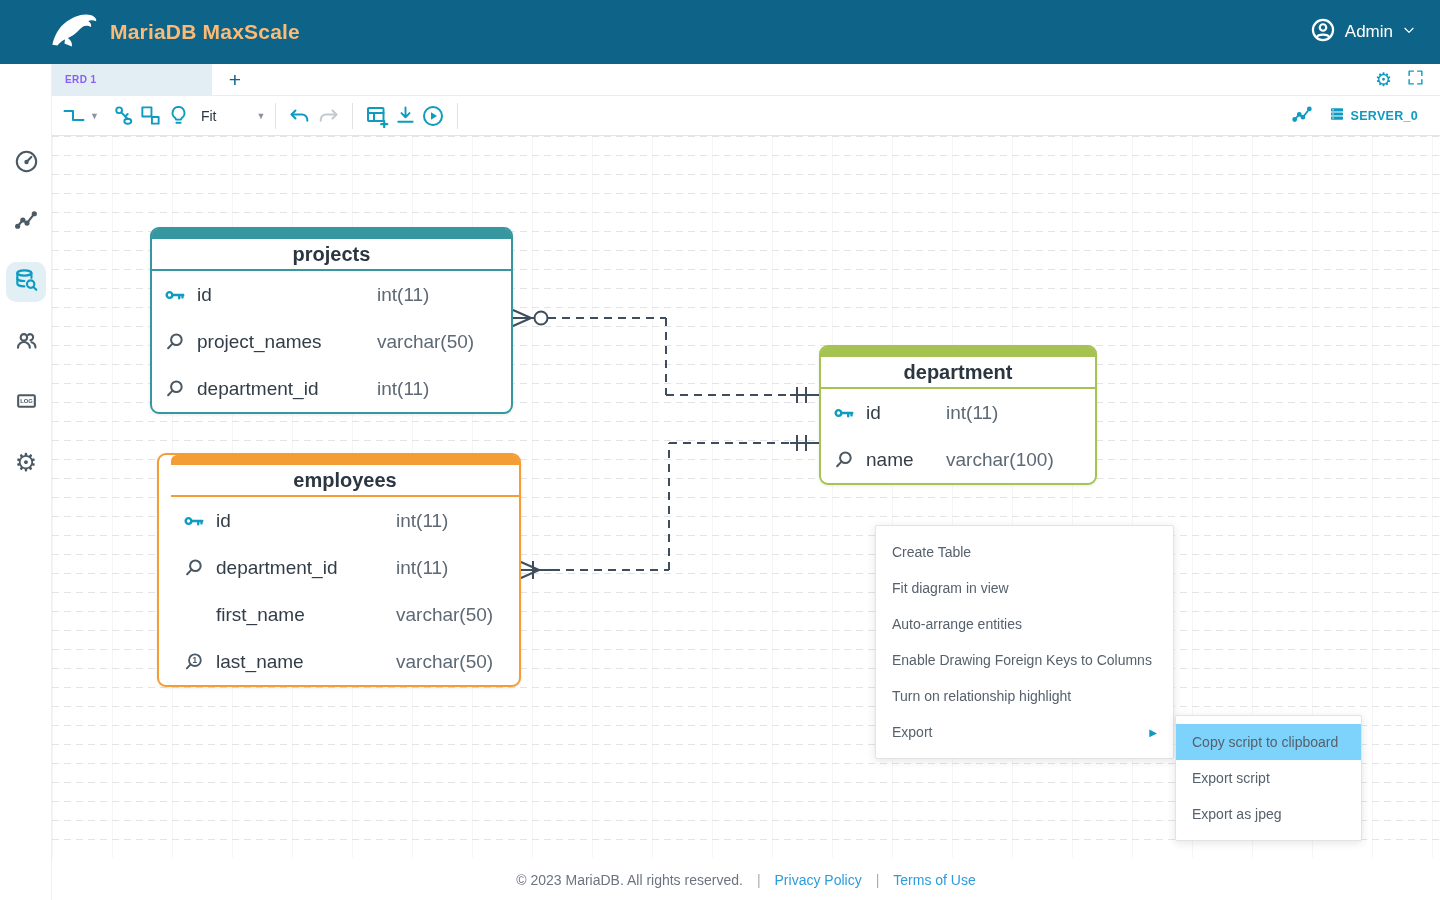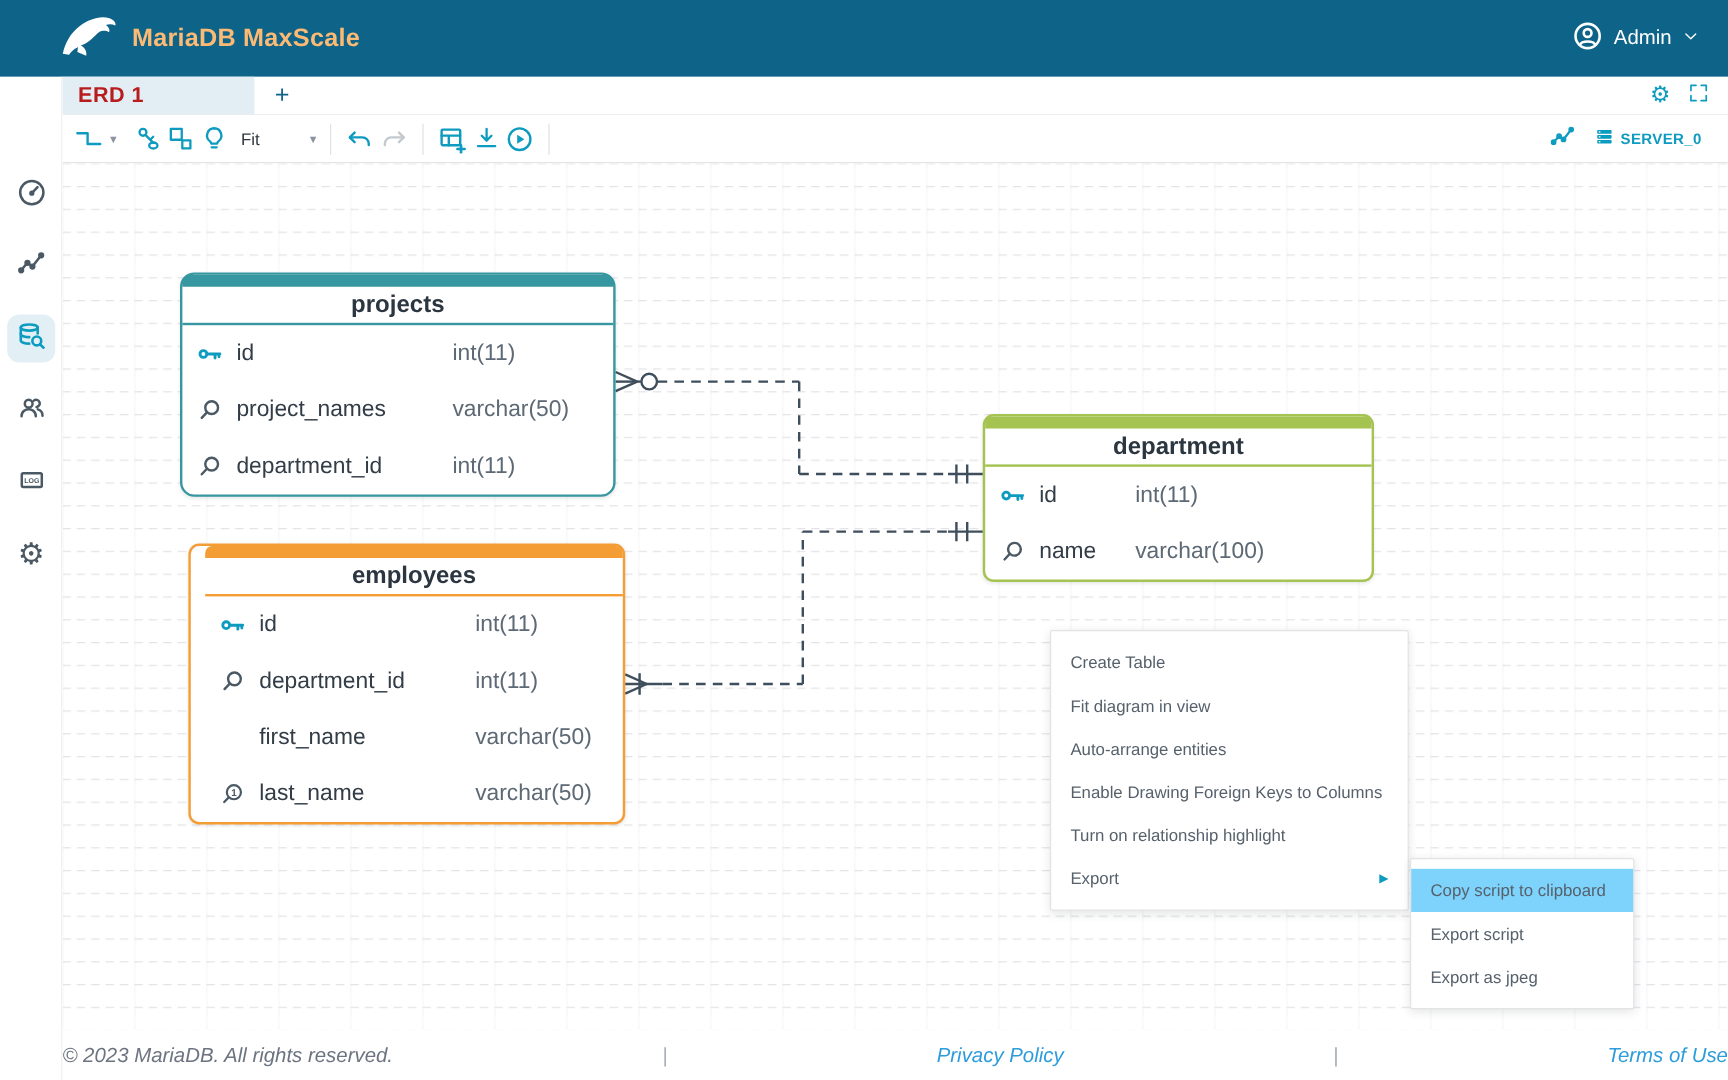--- a/index.html
+++ b/index.html
@@ -15,21 +15,21 @@
 
   
   .sidebar { position:absolute; left:0; top:64px; width:52px; height:836px; background:#fff; border-right:1px solid #efeff2; z-index:30; }
   .side-item { position:absolute; left:6px; width:40px; height:40px; border-radius:10px; display:flex; align-items:center; justify-content:center; cursor:pointer; }
   .side-item.active { background:#e2eff5; }
   .side-item svg { stroke:#4a5964; }
   .side-item.active svg { stroke:#0e9bc0; }
 
   
   .tab-bar { position:absolute; left:52px; top:64px; right:0; height:32px; background:#fff; border-bottom:1px solid #ececee; display:flex; align-items:stretch; z-index:20; }
-  .tab { width:160px; background:#e2eef4; color:#b91c1c; font-size:18px; font-weight:700; letter-spacing:.4px; display:flex; align-items:center; padding-left:13px; cursor:pointer; }
+  .tab { width:160px; background:#e2eef4; color:#8b5cf6; font-size:10px; font-weight:700; letter-spacing:.4px; display:flex; align-items:center; padding-left:13px; cursor:pointer; }
   .tab-add { width:46px; display:flex; align-items:center; justify-content:center; color:#0e6488; font-size:21px; font-weight:400; cursor:pointer; }
   .tabbar-right { margin-left:auto; display:flex; align-items:center; gap:15px; padding-right:16px; }
   .gear-glyph { color:#0e9bc0; font-size:19px; line-height:1; cursor:pointer; }
 
   
   .toolbar { position:absolute; left:52px; top:96px; right:0; height:40px; background:#fff; border-bottom:1px solid #e4e4e7; display:flex; align-items:center; padding:0 20px 0 8px; z-index:20; }
   .tb-btn { display:flex; align-items:center; justify-content:center; height:32px; min-width:28px; cursor:pointer; }
   .tb-caret { color:#8a939e; font-size:9px; margin-left:2px; cursor:pointer; }
   .tb-sep { width:1px; height:26px; background:#e2e2e6; margin:0 10px; }
   .fit-select { display:flex; align-items:center; gap:38px; color:#2d3640; font-size:14px; margin-left:8px; cursor:pointer; }
@@ -43,37 +43,37 @@
   
   .entity { position:absolute; background:#fff; border-radius:9px; border:2px solid; box-shadow:0 1px 3px rgba(40,50,60,.10); z-index:5; cursor:grab; }
   .entity-topbar { height:10px; border-radius:6px 6px 0 0; }
   .entity-title { height:32px; display:flex; align-items:center; justify-content:center; font-size:20px; font-weight:700; color:#2c3640; border-bottom:2px solid; }
   .entity-row { height:47px; display:flex; align-items:center; padding:0 16px 0 12px; font-size:19px; cursor:pointer; }
   .cell-name { display:flex; align-items:center; gap:7px; color:#323d47; }
   .cell-icon { width:26px; display:flex; align-items:center; }
   .cell-type { color:#5d6975; }
   .ent-projects   { left:98px;  top:91px;  width:363px; }
   .ent-employees  { left:105px; top:317px; width:364px;padding-left:12px; }
-  .ent-department { left:767px; top:209px; width:326px; }
+  .ent-department { left:767px; top:209px; width:278px; }
   .ent-projects   .cell-name, .ent-employees .cell-name { width:213px; }
   .ent-department .cell-name { width:113px; }
-  .c-projects   { border-color:#3797a0;border-radius:12px; } .c-projects .entity-topbar { background:#3797a0; } .c-projects .entity-title { border-color:#3797a0; }
+  .c-projects   { border-color:#3797a0; } .c-projects .entity-topbar { background:#3797a0; } .c-projects .entity-title { border-color:#3797a0; }
   .c-employees  { border-color:#f49d35; } .c-employees .entity-topbar { background:#f49d35; } .c-employees .entity-title { border-color:#f49d35; }
   .c-department { border-color:#a5c350; } .c-department .entity-topbar { background:#a5c350; } .c-department .entity-title { border-color:#a5c350; }
 
   
   .ctx-menu { position:absolute; background:#fff; border:1px solid #e3e3e6; box-shadow:0 2px 8px rgba(30,40,50,.12); border-radius:2px; padding:8px 0; z-index:40; }
   .ctx-main { left:823px; top:389px; width:299px; }
   .ctx-sub  { left:1123px; top:579px; width:187px; }
   .ctx-item { height:36px; display:flex; align-items:center; padding:0 16px; font-size:14px; color:#56616c; cursor:pointer; white-space:nowrap;text-align:right; }
   .ctx-item.highlight { background:#7dd3fc; }
   .ctx-item .sub-arrow { margin-left:auto; color:#0e9bc0; font-size:10px; }
 
   
-  .app-footer { position:absolute; left:52px; bottom:0; right:0; height:40px; background:#fff; display:flex; align-items:center; justify-content:space-between; gap:14px; font-size:17px; color:#6c7480;font-style:italic; }
+  .app-footer { position:absolute; left:52px; bottom:0; right:0; height:40px; background:#fff; display:flex; align-items:center; justify-content:center; gap:14px; font-size:14px; color:#6c7480; }
   .app-footer .flink { color:#2d9cdb; text-decoration:none; cursor:pointer; }
   .fsep { color:#a8aeb5; }
 
   svg.ic { fill:none; stroke-width:2; stroke-linecap:round; stroke-linejoin:round; }
 </style>
 </head>
 <body>
 
 <div class="app-header">
   <div class="brand">

